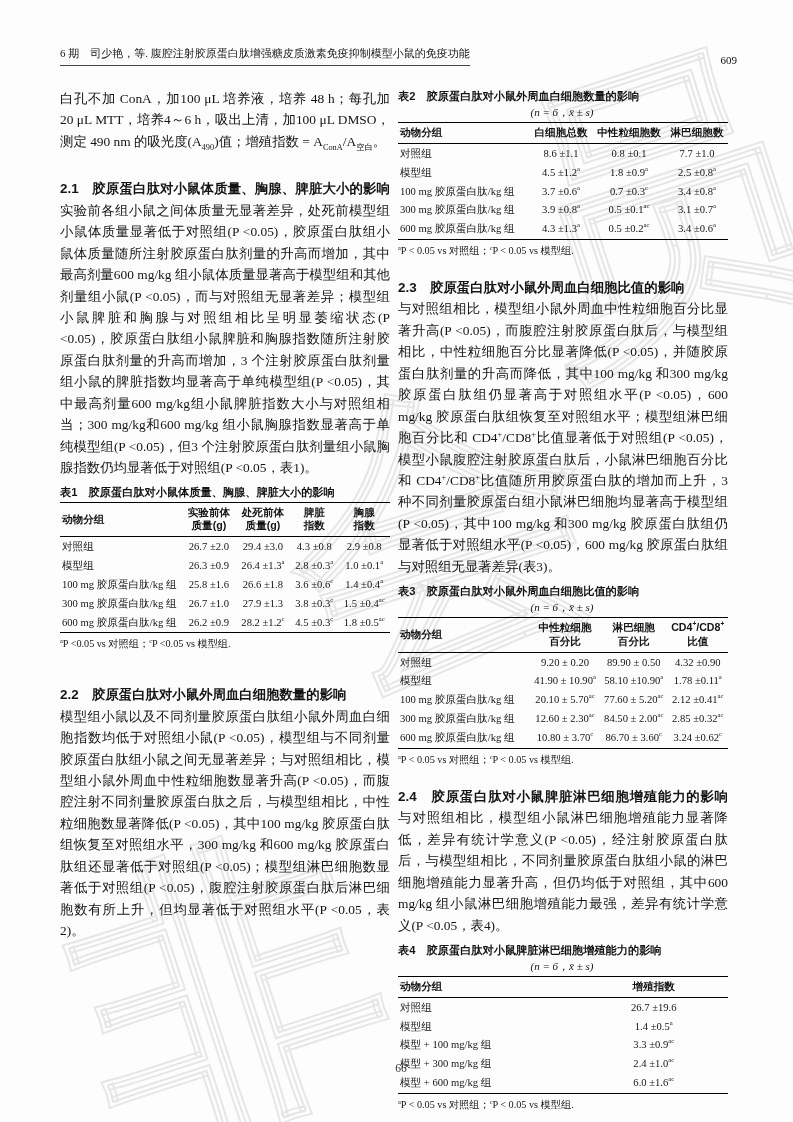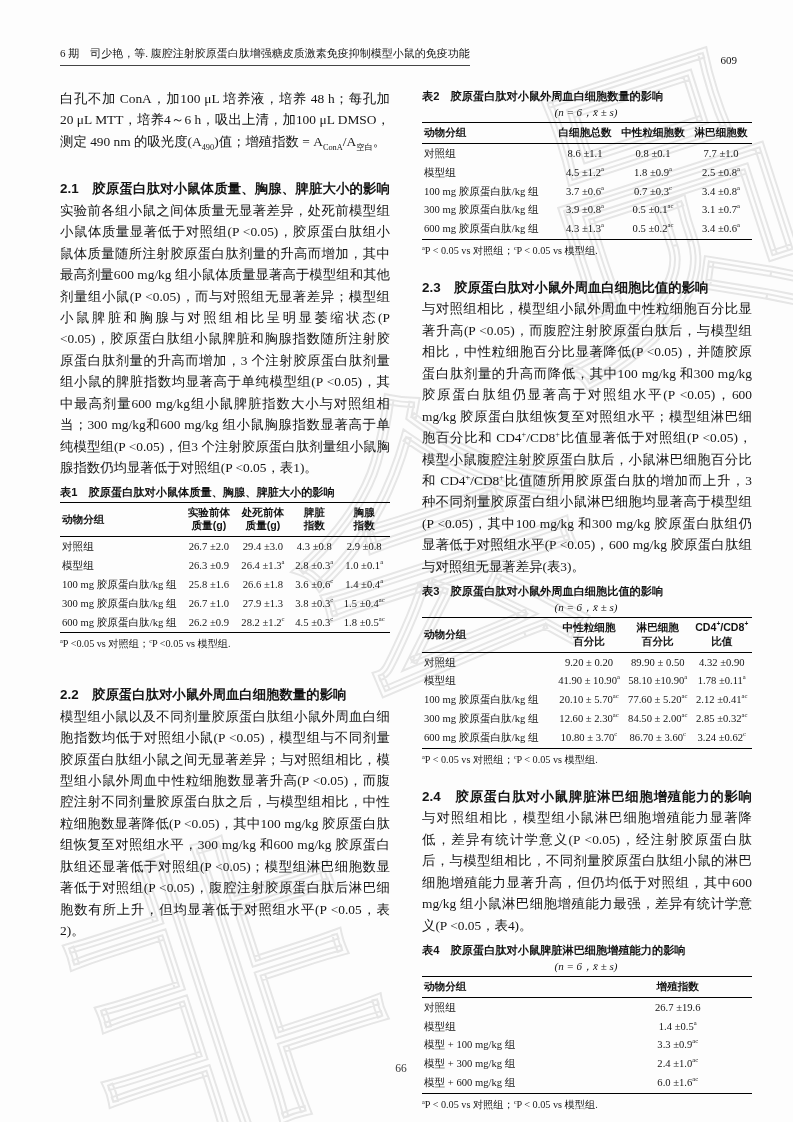--- a/index.html
+++ b/index.html
@@ -25,21 +25,21 @@
     position:absolute;left:60px;right:56px;top:46px;z-index:2;
     display:flex;justify-content:space-between;align-items:flex-end;
     font-size:11px;
   }
   .page-header .htitle{border-bottom:1px solid #444;padding-bottom:4px;}
   .page-footer{
     position:absolute;left:0;right:0;top:1062px;z-index:2;
     text-align:center;font-size:11.5px;color:#333;padding-left:9px;
   }
   
-  .content{position:absolute;left:60px;top:88px;z-index:1;display:flex;gap:32px;}
+  .content{position:absolute;left:60px;top:88px;z-index:1;display:flex;gap:8px;}
   .col{width:330px;}
   
   p.body{font-size:13.4px;line-height:1.6;text-align:justify;margin:0;}
   p.body + p.body{margin-top:0;}
   .spacer26{height:26px;}
   .spacer20{height:20px;}
   .spacer34{height:34px;}
   .sec-heading{
     font-family:"Liberation Sans","DejaVu Sans",sans-serif;
     font-weight:bold;font-size:13.6px;line-height:1.6;margin:8px 0 2px 0;

